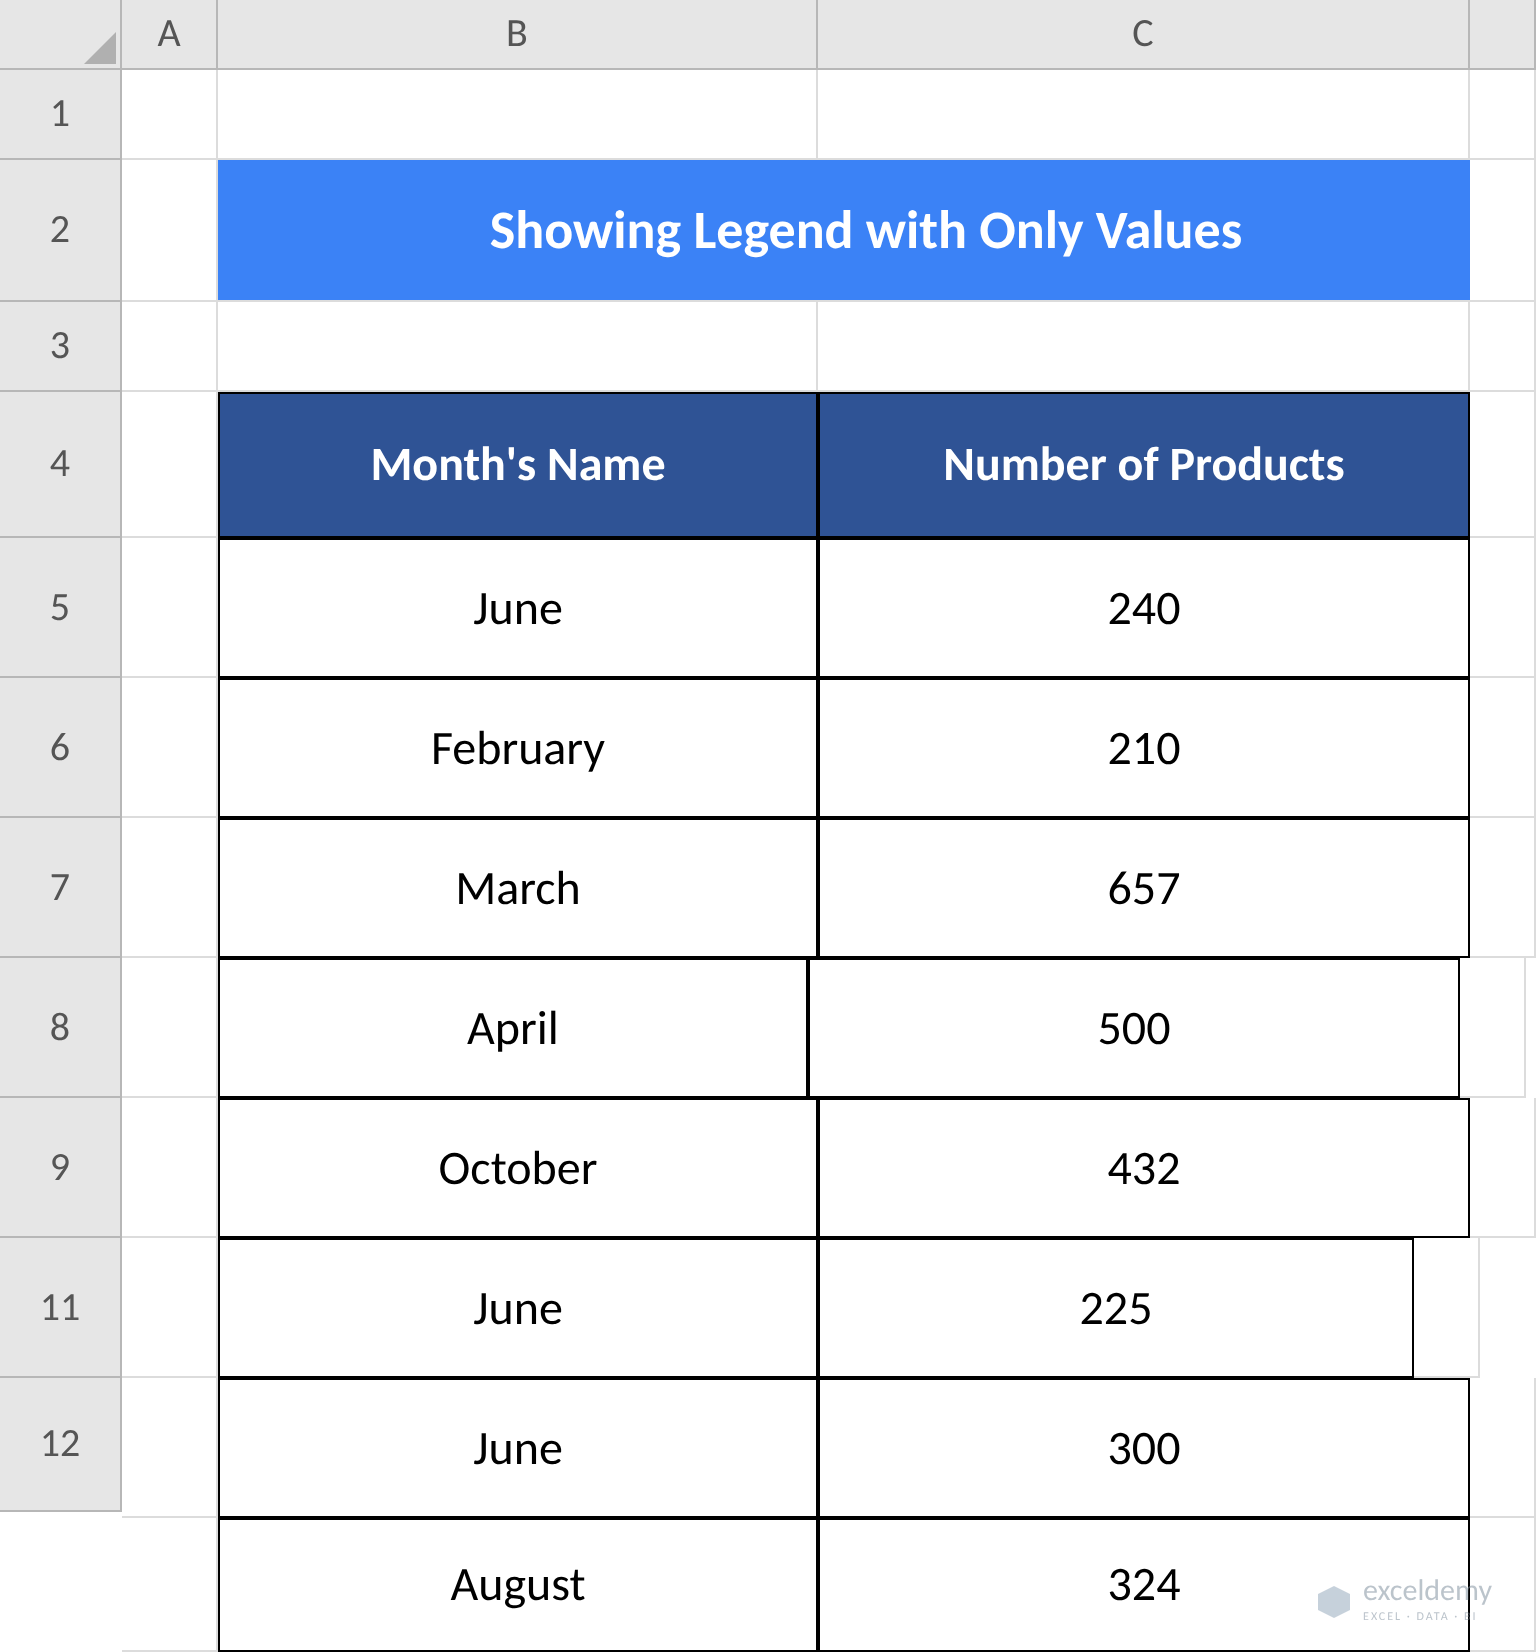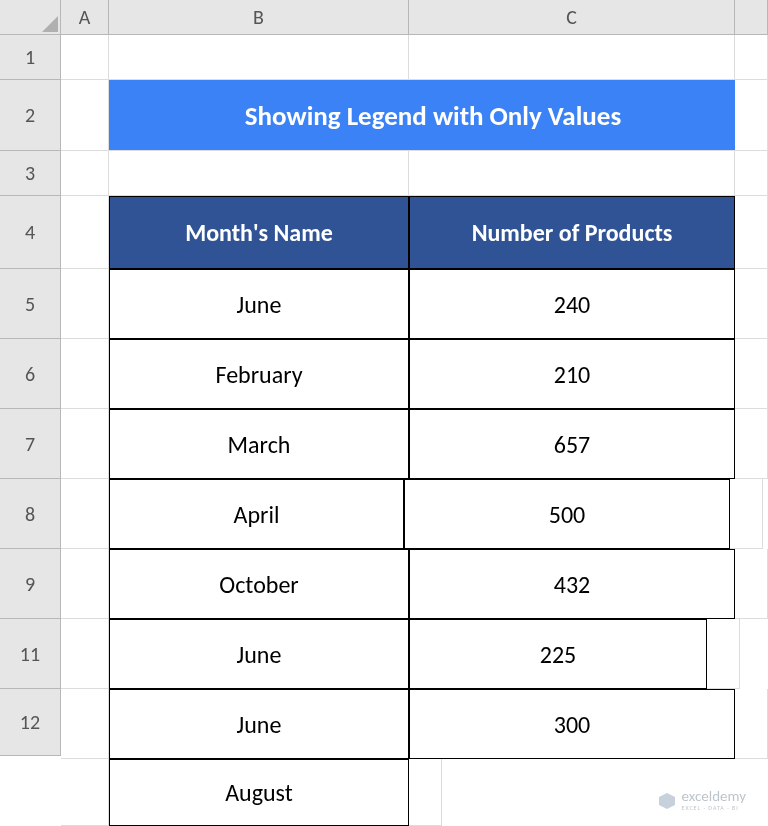--- a/index.html
+++ b/index.html
@@ -212,20 +212,21 @@
     </div>
     <div class="g-row">
       <div class="g-cell" style="width:48px;height:70px"></div>
       <div class="g-cell data-cell" style="width:300px;height:70px">June</div>
       <div class="g-cell data-cell" style="width:326px;height:70px">300</div>
       <div class="g-cell" style="width:33px;height:70px"></div>
     </div>
     <div class="g-row">
       <div class="g-cell" style="width:48px;height:67px"></div>
       <div class="g-cell data-cell" style="width:300px;height:67px">August</div>
+      <div class="g-cell data-cell" style="width:326px;height:67px">324</div>
       <div class="g-cell" style="width:33px;height:67px"></div>
     </div>
   </div>
 
   <div class="watermark">
     <svg width="18" height="18">
       <polygon points="9,1 17,5 17,13 9,17 1,13 1,5" fill="#8fa4b8"></polygon>
     </svg>
     <div>
       <div class="wm-text">exceldemy</div>

